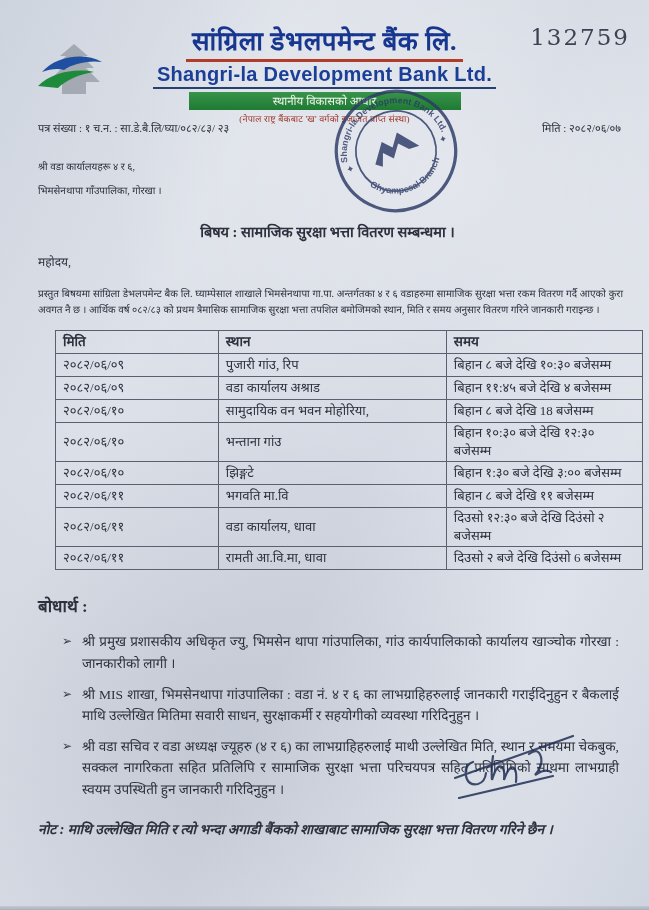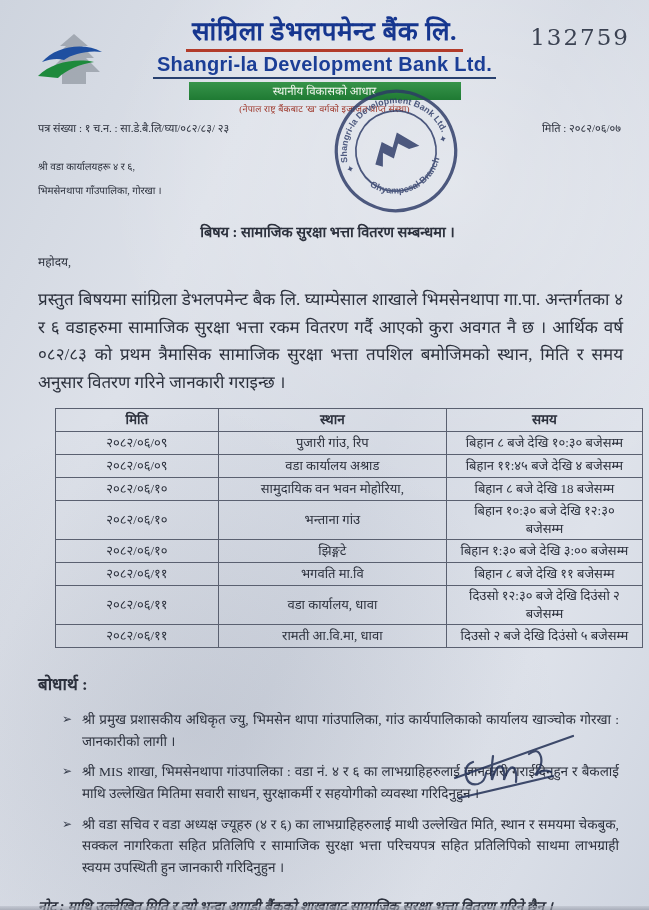--- a/index.html
+++ b/index.html
@@ -10,21 +10,21 @@
       radial-gradient(80% 50% at 30% 80%, rgba(120,128,145,0.18), rgba(120,128,145,0) 70%),
       linear-gradient(115deg, #ced4de 0%, #dde1e9 28%, #d3d8e2 55%, #dee2ea 78%, #cfd5e0 100%);
     font-family:"Liberation Serif", serif;
     color:#2c313d;
   }
   .page::after { content:""; position:absolute; left:0; right:0; bottom:0; height:4px;
     background:linear-gradient(#b9bec9, #8e93a0); opacity:.6; }
 
   
   .letterhead { position:relative; padding-top:8px; height:96px; }
-  .lh-center { width:430px; margin:4px auto; text-align:center; position:relative; }
+  .lh-center { width:430px; margin:14px auto; text-align:center; position:relative; }
   .logo { position:absolute; left:-88px; top:20px; width:104px; height:60px; }
   .title-np { display:inline-block; font-size:26px; font-weight:bold; color:#16368f;
     border-bottom:3px solid #b23b2a; padding:0 6px 1px; letter-spacing:.5px; }
   .title-en { display:inline-block; font-family:"Liberation Sans", sans-serif;
     font-size:20px; font-weight:bold; color:#1b3e96; border-bottom:2.5px solid #28406e;
     padding:0 4px 1px; margin-top:1px; letter-spacing:.3px; }
   .tagline-bar { margin:3px auto 0; width:272px; background:linear-gradient(#37944a,#1f7a33);
     color:#f2f7ee; font-size:11.5px; padding:1px 0 2px; }
   .license { font-size:9px; color:#9c3326; margin-top:2px; letter-spacing:.2px; }
   .serial { position:absolute; right:19px; top:24px; font-family:"DejaVu Serif", serif;
@@ -35,28 +35,28 @@
     padding:16px 28px 0 38px; font-size:11px; }
   .addressee { margin:20px 0 0 38px; font-size:10px; line-height:2.4; }
 
   
   .stamp { position:absolute; left:328px; top:86px; width:136px; height:130px;
     transform:rotate(-18deg); opacity:.82; pointer-events:none; }
 
   
   .subject { text-align:center; font-weight:bold; font-size:14.5px; margin-top:18px;margin-left:6px; }
   .salutation { margin:12px 0 0 38px; font-size:12px; }
-  .body-par { margin:16px 26px 0 38px; font-size:17px; line-height:1.62;
+  .body-par { margin:16px 26px 0 38px; font-size:10px; line-height:1.62;
     text-align:justify; }
 
   
   table.sched { border-collapse:collapse; margin:12px 0 0 55px; width:588px;
     font-size:13px; }
   .sched th, .sched td { border:1.2px solid #5a6070; padding:0 7px 2px;
-    text-align:center; height:20px; vertical-align:middle; }
+    text-align:left; height:20px; vertical-align:middle; }
   .sched th { font-weight:bold; font-size:13.5px; }
   .col-d { width:158px; } .col-p { width:232px; } .col-t { width:198px; }
 
   
   .cc-head { margin:24px 0 0 38px; font-weight:bold; font-size:17px; }
   .cc-list { margin:14px 30px 0 62px; }
   .cc-item { display:flex; font-size:13.5px; line-height:1.6; margin-bottom:9px;
     text-align:justify; }
   .cc-item .arrow { flex:0 0 20px; color:#343b4a; font-size:12px; padding-top:1px; }
 
@@ -162,21 +162,21 @@
         <td>बिहान ८ बजे देखि ११ बजेसम्म</td>
       </tr>
       <tr>
         <td>२०८२/०६/११</td>
         <td>वडा कार्यालय, धावा</td>
         <td>दिउसो १२:३० बजे देखि दिउंसो २ बजेसम्म</td>
       </tr>
       <tr>
         <td>२०८२/०६/११</td>
         <td>रामती आ.वि.मा, धावा</td>
-        <td>दिउसो २ बजे देखि दिउंसो ५ बजेसम्म</td>
+        <td>दिउसो २ बजे देखि दिउंसो 6 बजेसम्म</td>
       </tr>
     </tbody>
   </table>
 
   <div class="cc-head">बोधार्थ :</div>
   <div class="cc-list">
     <div class="cc-item">
       <span class="arrow">➢</span>
       <span>श्री प्रमुख प्रशासकीय अधिकृत ज्यु, भिमसेन थापा गांउपालिका, गांउ कार्यपालिकाको कार्यालय खाञ्चोक गोरखा : जानकारीको लागी ।</span>
     </div>

